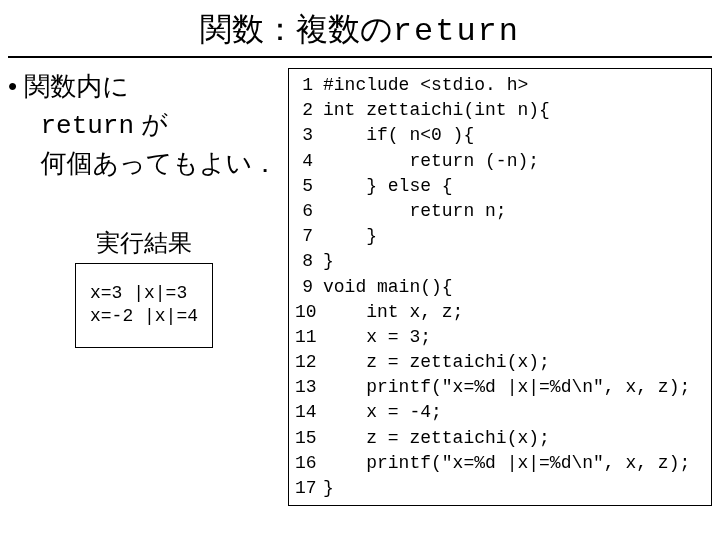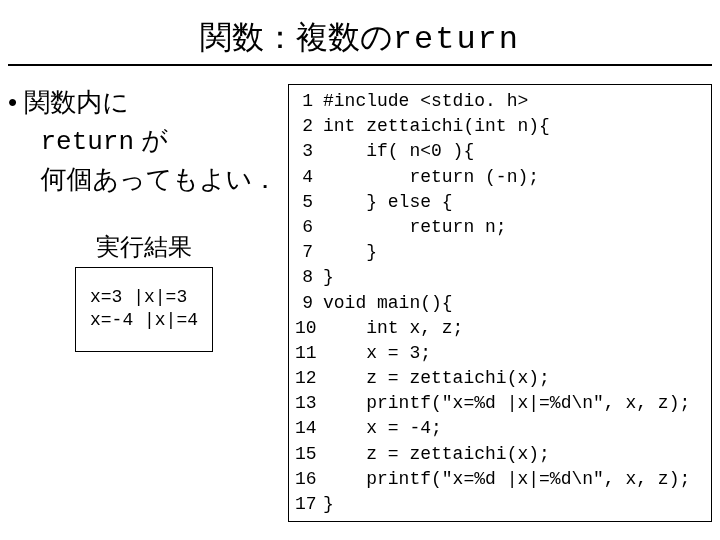--- a/index.html
+++ b/index.html
@@ -10,40 +10,40 @@
     font-family: "MS PGothic", "Hiragino Kaku Gothic Pro", sans-serif;
     color: #000;
     position: relative;
     overflow: hidden;
   }
   .title {
     text-align: center;
     font-size: 32px;
     padding: 8px 0 4px 0;
     border-bottom: 2px solid #000;
-    margin: 8px 8px;
+    margin: 0 8px;
   }
   .title .mono { font-family: "Courier New", monospace; letter-spacing: 2px; }
   .content {
     display: flex;
     padding: 10px 8px 0 8px;
   }
   .left {
     width: 280px;
     padding-right: 8px;
   }
   .bullet {
     font-size: 26px;
     line-height: 1.45;
     padding-left: 18px;
     text-indent: -18px;
   }
   .bullet .mono { font-family: "Courier New", monospace; }
   .result-wrap {
-    margin-top: 32px;
+    margin-top: 44px;
     text-align: center;
   }
   .result-title {
     font-size: 24px;
     margin-bottom: 4px;
   }
   .result-box {
     display: inline-block;
     border: 1px solid #000;
     font-family: "Courier New", monospace;
@@ -84,21 +84,21 @@
     <div class="bullet">
       <span>• </span><span>関数内に</span><br>
       &nbsp;&nbsp;<span class="mono">return</span><span> が</span><br>
       &nbsp;&nbsp;<span>何個あってもよい．</span>
     </div>
 
     <div class="result-wrap">
       <div class="result-title">実行結果</div>
       <div class="result-box">
         <div>x=3 |x|=3</div>
-        <div>x=-4 |x|=4</div>
+        <div>x=-2 |x|=4</div>
       </div>
     </div>
   </div>
 
   <div class="right">
     <div class="code-box" id="code-listing"><div class="code-row"><span class="ln">1</span><span class="code-text">#include &lt;stdio. h&gt;</span></div><div class="code-row"><span class="ln">2</span><span class="code-text">int zettaichi(int n){</span></div><div class="code-row"><span class="ln">3</span><span class="code-text">    if( n&lt;0 ){</span></div><div class="code-row"><span class="ln">4</span><span class="code-text">        return (-n);</span></div><div class="code-row"><span class="ln">5</span><span class="code-text">    } else {</span></div><div class="code-row"><span class="ln">6</span><span class="code-text">        return n;</span></div><div class="code-row"><span class="ln">7</span><span class="code-text">    }</span></div><div class="code-row"><span class="ln">8</span><span class="code-text">}</span></div><div class="code-row"><span class="ln">9</span><span class="code-text">void main(){</span></div><div class="code-row"><span class="ln">10</span><span class="code-text">    int x, z;</span></div><div class="code-row"><span class="ln">11</span><span class="code-text">    x = 3;</span></div><div class="code-row"><span class="ln">12</span><span class="code-text">    z = zettaichi(x);</span></div><div class="code-row"><span class="ln">13</span><span class="code-text">    printf("x=%d |x|=%d\n", x, z);</span></div><div class="code-row"><span class="ln">14</span><span class="code-text">    x = -4;</span></div><div class="code-row"><span class="ln">15</span><span class="code-text">    z = zettaichi(x);</span></div><div class="code-row"><span class="ln">16</span><span class="code-text">    printf("x=%d |x|=%d\n", x, z);</span></div><div class="code-row"><span class="ln">17</span><span class="code-text">}</span></div></div>
   </div>
 </div>
 
 </body></html>

